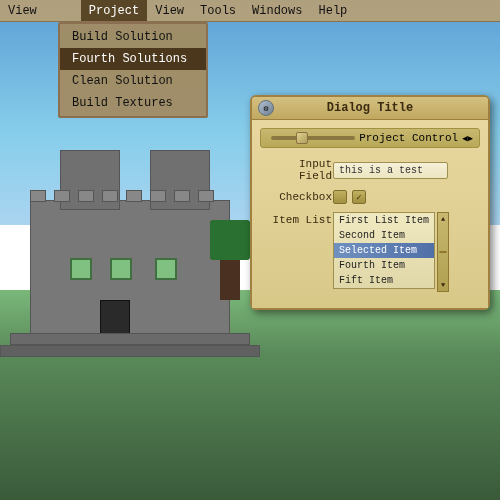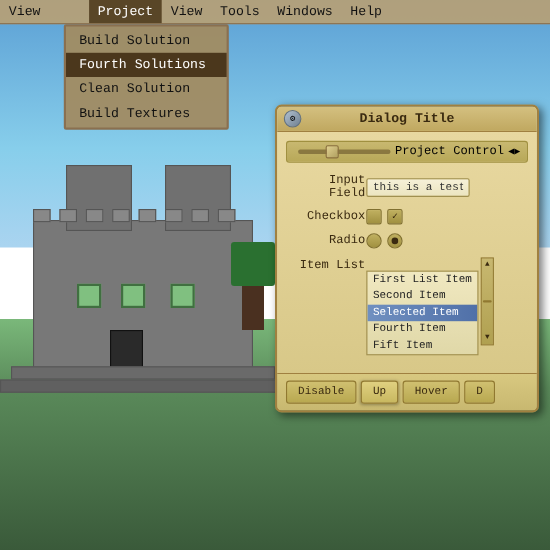--- a/index.html
+++ b/index.html
@@ -187,21 +187,21 @@
       font-size: 11px;
     }
 
     .input-field {
       background: linear-gradient(180deg, #f5f0d8, #ece5c0);
       border: 1px solid #a09050;
       border-radius: 2px;
       padding: 2px 5px;
       font-size: 10px;
       color: #333;
-      width: 94px;
+      width: 115px;
       font-family: 'Courier New', monospace;
     }
 
     .checkbox-group {
       display: flex;
       gap: 5px;
       align-items: center;
     }
 
     .cb-box {
@@ -249,21 +249,20 @@
     }
 
     
     .item-list {
       background: linear-gradient(180deg, #f0e8c0, #e0d8a8);
       border: 1px solid #a09050;
       font-size: 10px;
       color: #222;
       flex: 1;
       overflow: hidden;
-      margin-top: 12px;
     }
 
     .list-item {
       padding: 2px 5px;
       cursor: pointer;
     }
 
     .list-item.selected {
       background: linear-gradient(90deg, #7090c0, #5070a8);
       color: #fff;
@@ -408,46 +407,33 @@
     </div>
 
     <div class="control-row">
       <span class="control-label">Checkbox</span>
       <div class="checkbox-group">
         <div class="cb-box"></div>
         <div class="cb-box checked"></div>
       </div>
     </div>
 
-    <div class="control-row">
-      <span class="control-label">Radio</span>
-      <div class="radio-group">
-        <div class="radio-btn"></div>
-        <div class="radio-btn selected"></div>
-      </div>
-    </div>
 
     <div class="control-row" style="align-items:flex-start;">
       <span class="control-label" style="margin-top:2px;">Item List</span>
       <div class="list-container">
         <div class="item-list">
           <div class="list-item">First List Item</div>
           <div class="list-item">Second Item</div>
           <div class="list-item selected">Selected Item</div>
           <div class="list-item">Fourth Item</div>
           <div class="list-item">Fift Item</div>
         </div>
         <div class="scrollbar" style="height:80px;justify-content:space-between;">
           <div class="scroll-arrow">▲</div>
           <div class="scroll-thumb"></div>
           <div class="scroll-arrow">▼</div>
         </div>
       </div>
     </div>
   </div>
 
-  <div class="dialog-footer">
-    <button class="btn btn-normal">Disable</button>
-    <button class="btn btn-hover">Up</button>
-    <button class="btn btn-normal">Hover</button>
-    <button class="btn btn-normal">D</button>
-  </div>
 </div>
 
 </body></html>

